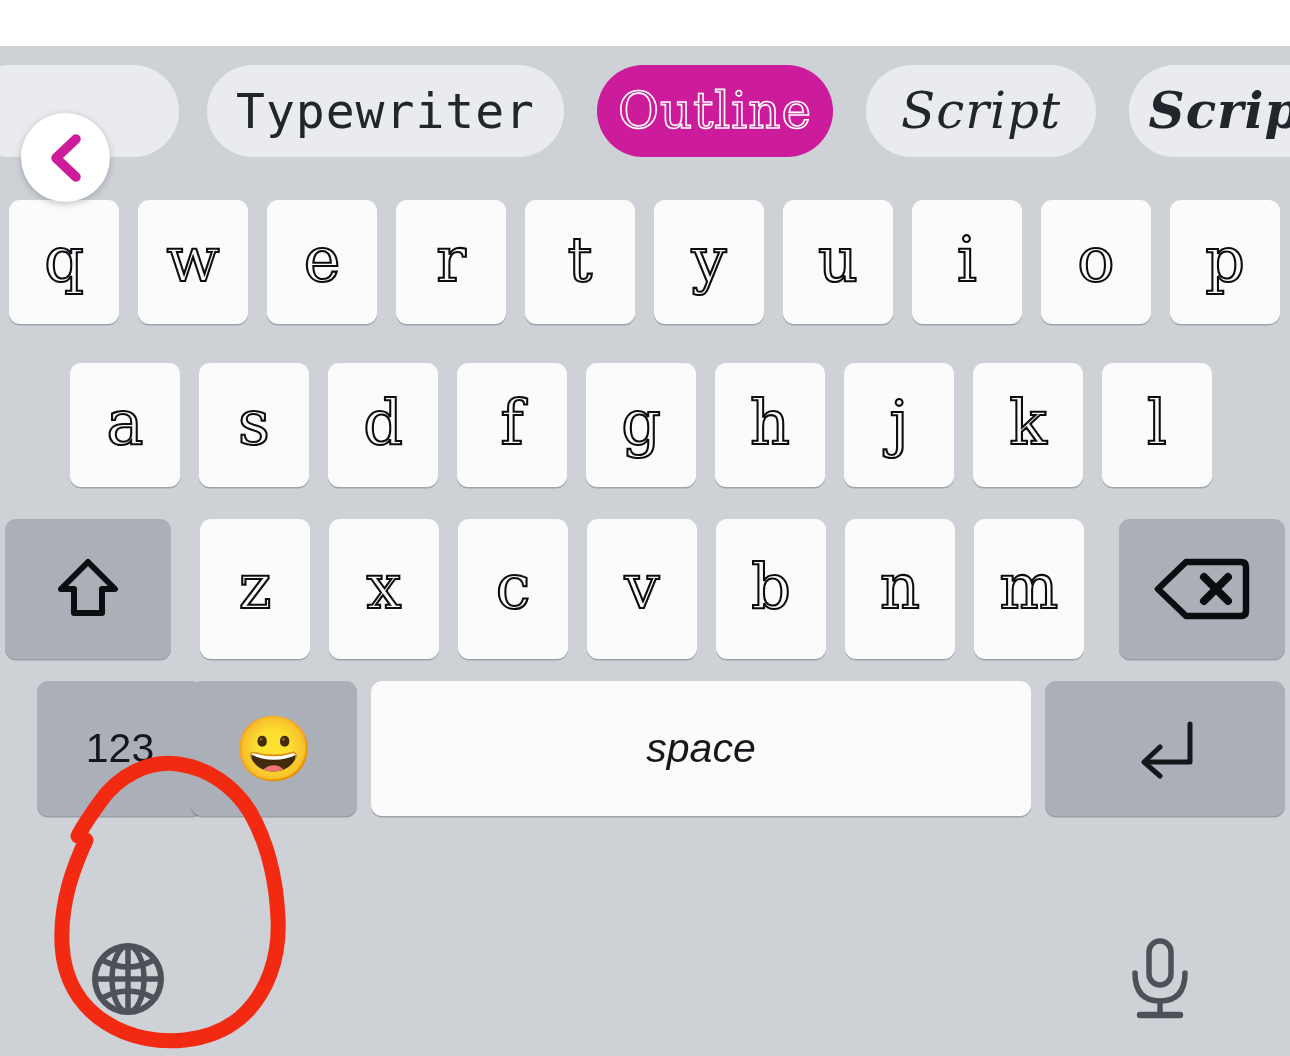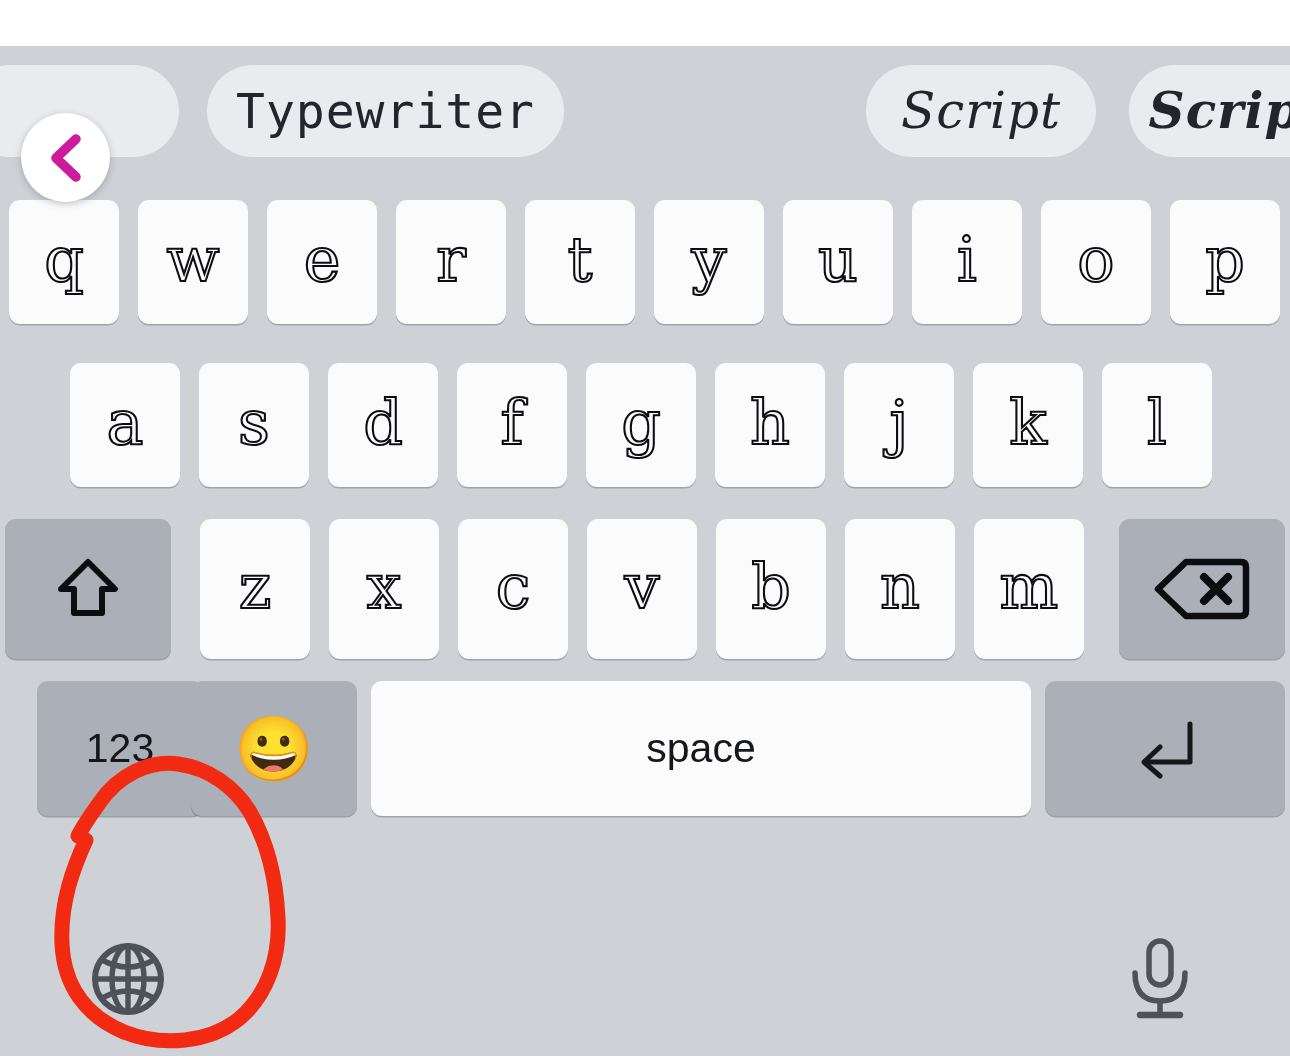--- a/index.html
+++ b/index.html
@@ -166,20 +166,23 @@
     <div id="font-row">
 
       <div class="chip" style="left:-36px; width:215px;">
         <span class="chip-label f-script"></span>
       </div>
 
       <div class="chip" style="left:207px; width:357px;">
         <span class="chip-label f-typewriter">Typewriter</span>
       </div>
 
+      <div class="chip selected" style="left:597px; width:236px;">
+        <span class="chip-label f-outline">Outline</span>
+      </div>
 
       <div class="chip" style="left:866px; width:230px;">
         <span class="chip-label f-script">Script</span>
       </div>
 
       <div class="chip" style="left:1129px; width:215px;">
         <span class="chip-label f-script-bold">Script</span>
       </div>
     </div>
 
@@ -280,21 +283,21 @@
         <path d="M50 23 L74 47 M74 23 L50 47" fill="none" stroke="#0c0d10" stroke-width="8" stroke-linecap="round"></path>
       </svg>
     </div>
 
     <div class="key gray" style="left:5px; top:635px; width:166px; height:135px;margin-left:32px;">
       <span class="key-text">123</span>
       </div>
     <div class="key gray" style="left:191px; top:635px; width:166px; height:135px;">
       <span class="key-emoji">😀</span>
       </div>
-    <div class="key" style="left:371px; top:635px; width:660px; height:135px;">
+    <div class="key" style="left:371px; top:635px; width:660px; height:135px;font-style:italic;">
       <span class="key-text">space</span>
       </div>
     <div class="key gray" style="left:1045px; top:635px; width:240px; height:135px;">
       <svg width="66" height="62" viewBox="0 0 66 62">
         <path d="M58 6 L58 44 L13 44" fill="none" stroke="#15171b" stroke-width="5" stroke-linecap="round" stroke-linejoin="round"></path>
         <path d="M28 29 L12 44 L28 58" fill="none" stroke="#15171b" stroke-width="5" stroke-linecap="round" stroke-linejoin="round"></path>
       </svg>
     </div>
 
     <div id="globe-button">

